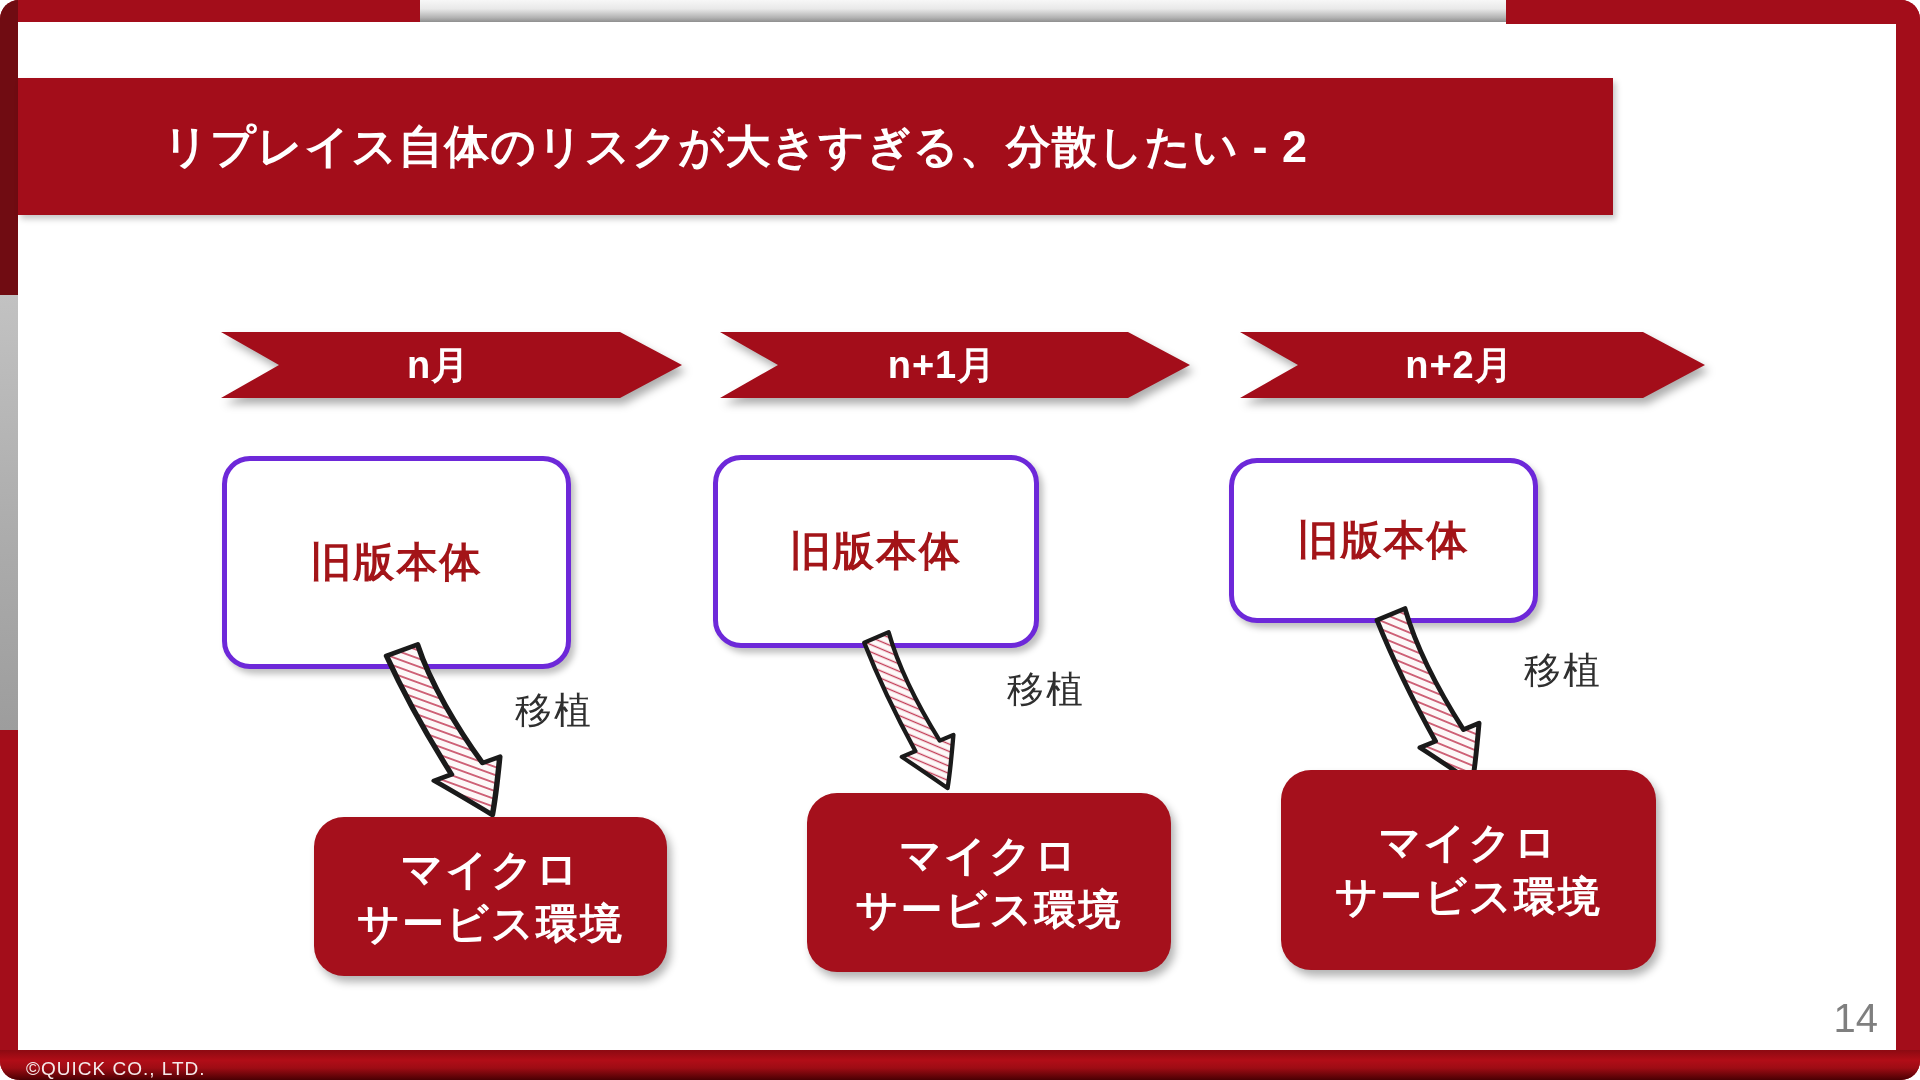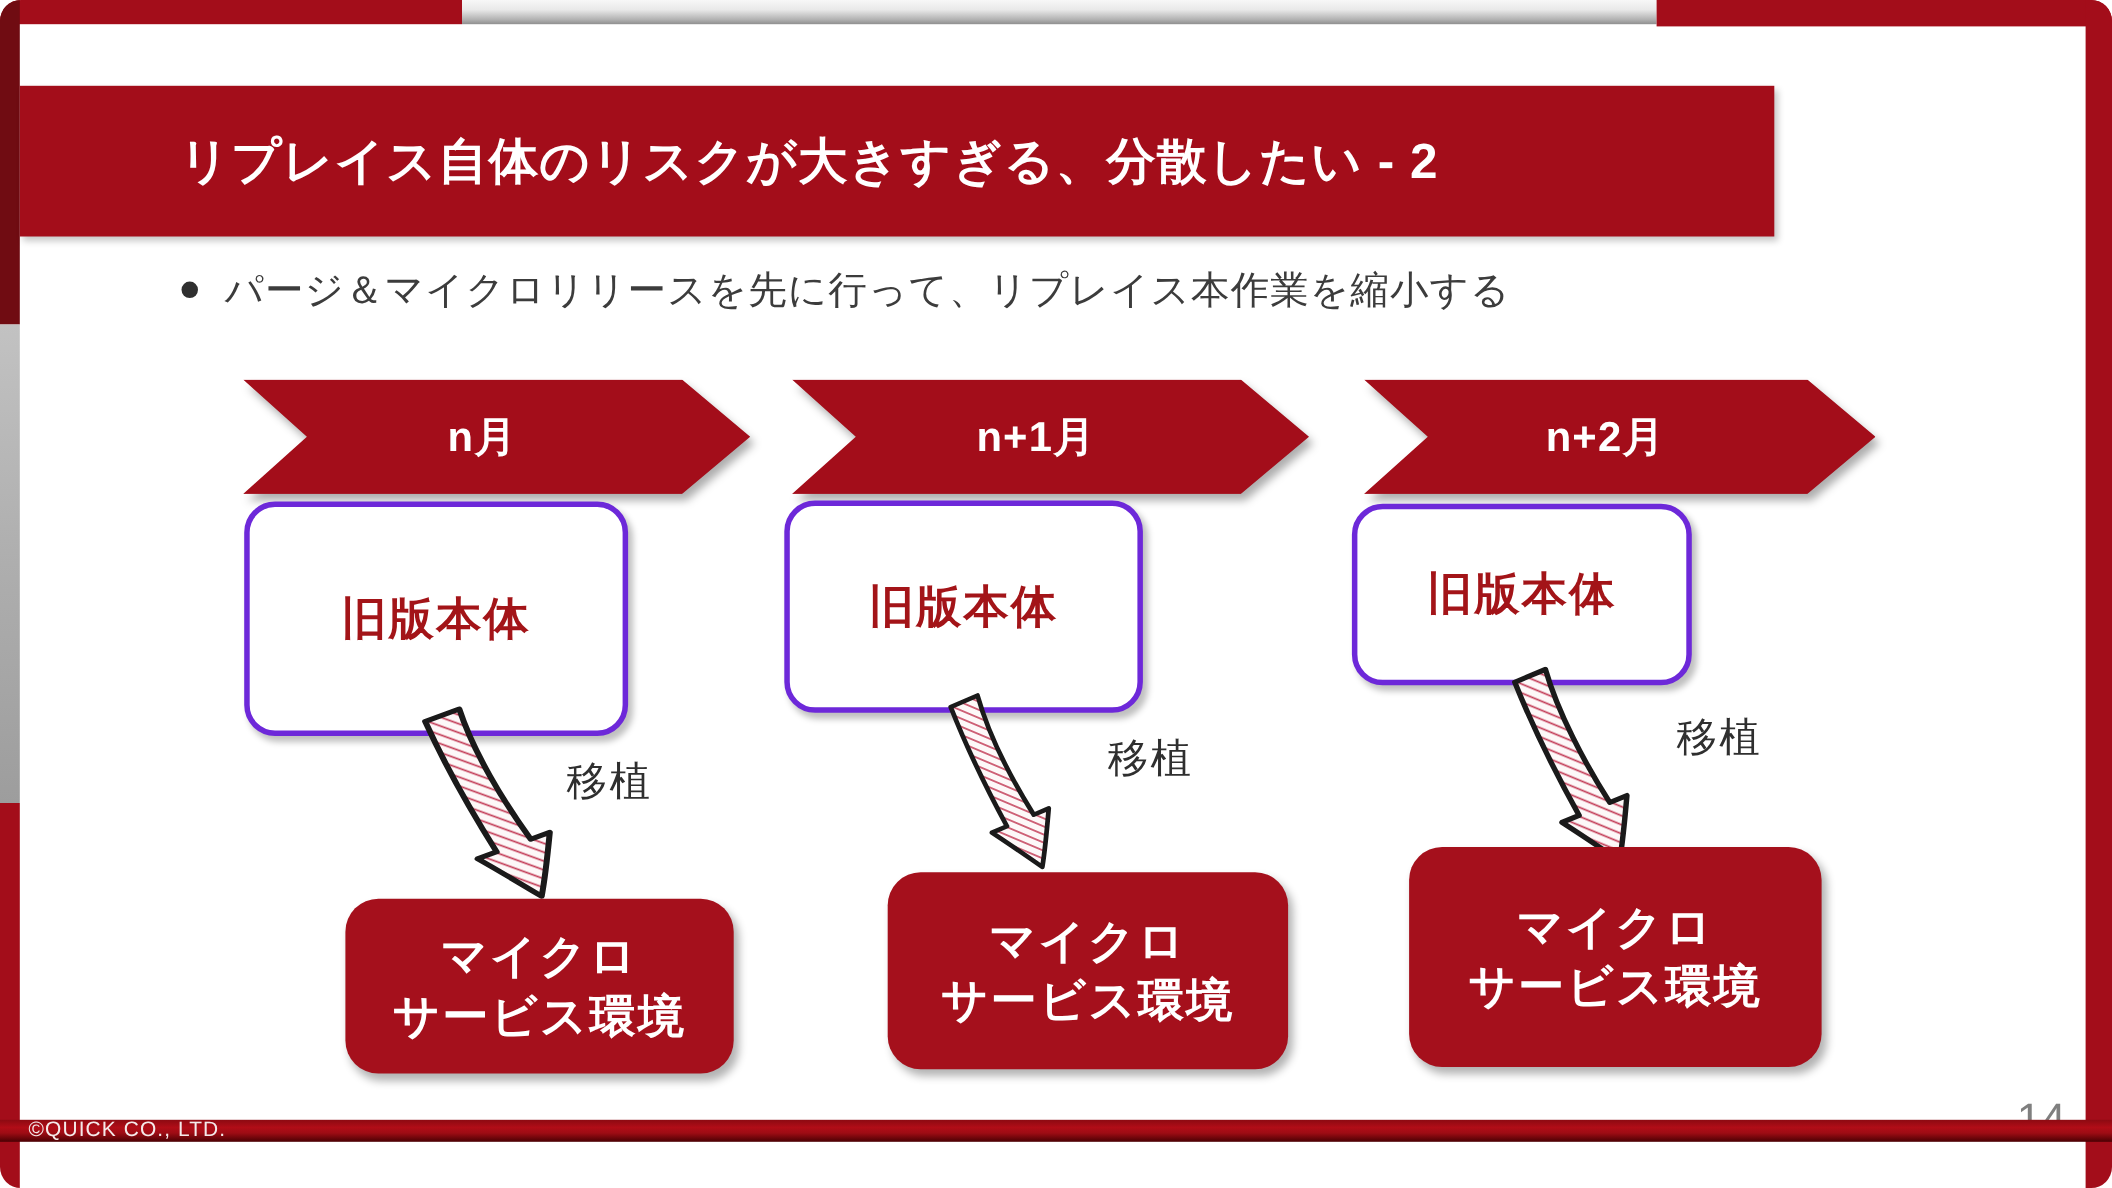--- a/index.html
+++ b/index.html
@@ -11,34 +11,34 @@
   
   .top-band-left{position:absolute;left:0;top:0;width:420px;height:22px;background:#a30d1a;}
   .top-band-mid{position:absolute;left:420px;top:0;width:1086px;height:22px;
     background:linear-gradient(180deg,#f7f7f7 0%,#e9e9e9 40%,#b3b3b3 80%,#8f8f8f 100%);}
   .top-band-right{position:absolute;left:1506px;top:0;width:414px;height:24px;background:#a30d1a;}
   .right-strip{position:absolute;left:1896px;top:0;width:24px;height:1080px;background:#a30d1a;}
   .left-strip-maroon{position:absolute;left:0;top:0;width:18px;height:295px;background:#700c12;}
   .left-strip-gray{position:absolute;left:0;top:295px;width:18px;height:435px;
     background:linear-gradient(180deg,#c2c2c2 0%,#aeaeae 50%,#9d9d9d 100%);}
   .left-strip-red{position:absolute;left:0;top:730px;width:18px;height:350px;background:#a30d1a;}
-  .bottom-bar{position:absolute;left:0;top:1018px;width:1920px;height:20px;
+  .bottom-bar{position:absolute;left:0;top:1050px;width:1920px;height:30px;
     background:linear-gradient(180deg,#8c0a12 0%,#b10d17 35%,#9e0c14 60%,#4a0003 100%);
-    display:flex;align-items:center;}
+    display:flex;align-items:flex-end;}
   .footer-text{color:#f5eaea;font-size:19px;letter-spacing:1px;padding-left:26px;}
   
   .title-banner{position:absolute;left:18px;top:78px;width:1595px;height:137px;background:#a30d1a;
     display:flex;align-items:center;box-shadow:3px 4px 6px rgba(0,0,0,0.22);}
   .title-banner .title-text{color:#ffffff;font-weight:bold;font-size:45px;padding-left:145px;letter-spacing:1px;}
   
   .bullet-row{position:absolute;left:165px;top:240px;display:flex;align-items:center;}
   .bullet-dot{width:15px;height:15px;border-radius:50%;background:#2f2f2f;margin-right:24px;flex:0 0 auto;}
   .bullet-text{color:#3c3c3c;font-size:35px;letter-spacing:1px;}
   
-  .chevron-wrap{position:absolute;top:345px;height:104px;filter:drop-shadow(4px 6px 4px rgba(0,0,0,0.32));}
+  .chevron-wrap{position:absolute;top:332px;height:66px;filter:drop-shadow(4px 6px 4px rgba(0,0,0,0.32));}
   .chevron{width:100%;height:100%;background:#a30d1a;
     clip-path:polygon(0 0,calc(100% - 62px) 0,100% 50%,calc(100% - 62px) 100%,0 100%,58px 50%);
     display:flex;align-items:center;justify-content:center;}
   .chevron .month-label{color:#ffffff;font-weight:bold;font-size:38px;padding-right:26px;letter-spacing:1px;}
   
   .src-box{position:absolute;background:#ffffff;border:5px solid #6d28d9;border-radius:28px;
     box-shadow:4px 5px 6px rgba(0,0,0,0.25);display:flex;align-items:center;justify-content:center;}
   .src-box .src-label{color:#a31418;font-weight:bold;font-size:41px;letter-spacing:2px;}
   
   .dst-box{position:absolute;background:#a5101c;border-radius:30px;
@@ -74,24 +74,20 @@
   <div class="top-band-right"></div>
   <div class="right-strip"></div>
   <div class="left-strip-maroon"></div>
   <div class="left-strip-gray"></div>
   <div class="left-strip-red"></div>
 
   <div class="title-banner">
     <span class="title-text">リプレイス自体のリスクが大きすぎる、分散したい - 2</span>
   </div>
 
-  <div class="bullet-row">
-    <span class="bullet-dot"></span>
-    <span class="bullet-text">パージ＆マイクロリリースを先に行って、リプレイス本作業を縮小する</span>
-  </div>
 
   <div class="chevron-wrap" style="left:221px;width:461px;">
     <div class="chevron">
       <span class="month-label">n月</span>
     </div>
   </div>
   <div class="chevron-wrap" style="left:720px;width:470px;">
     <div class="chevron">
       <span class="month-label">n+1月</span>
     </div>

